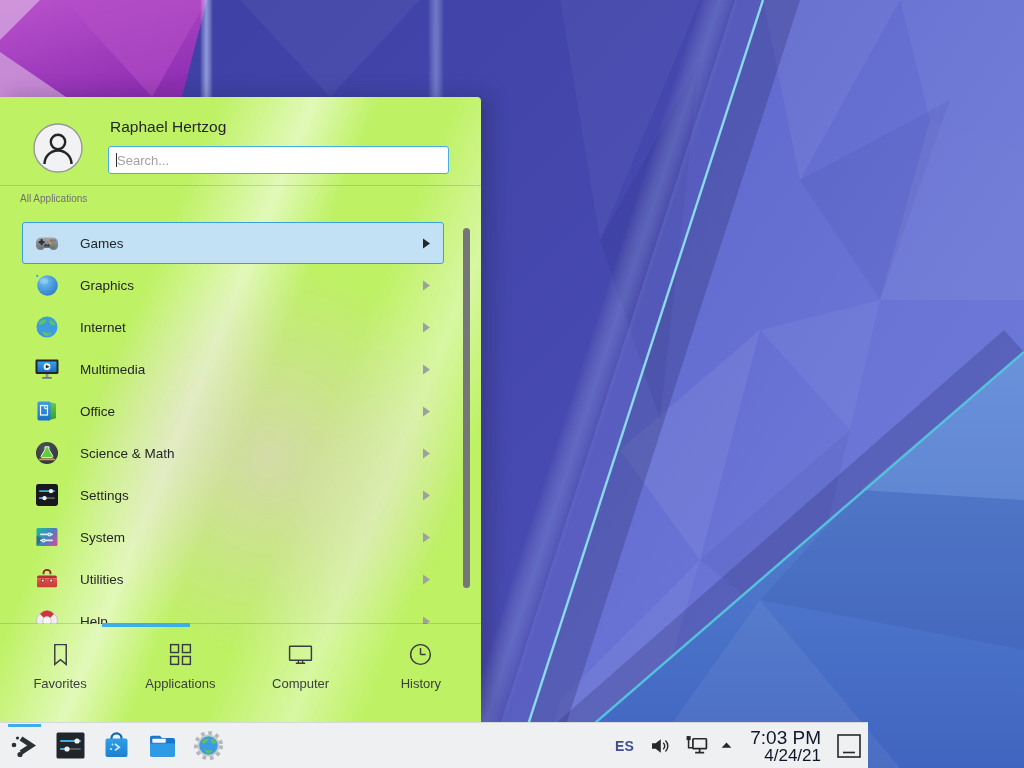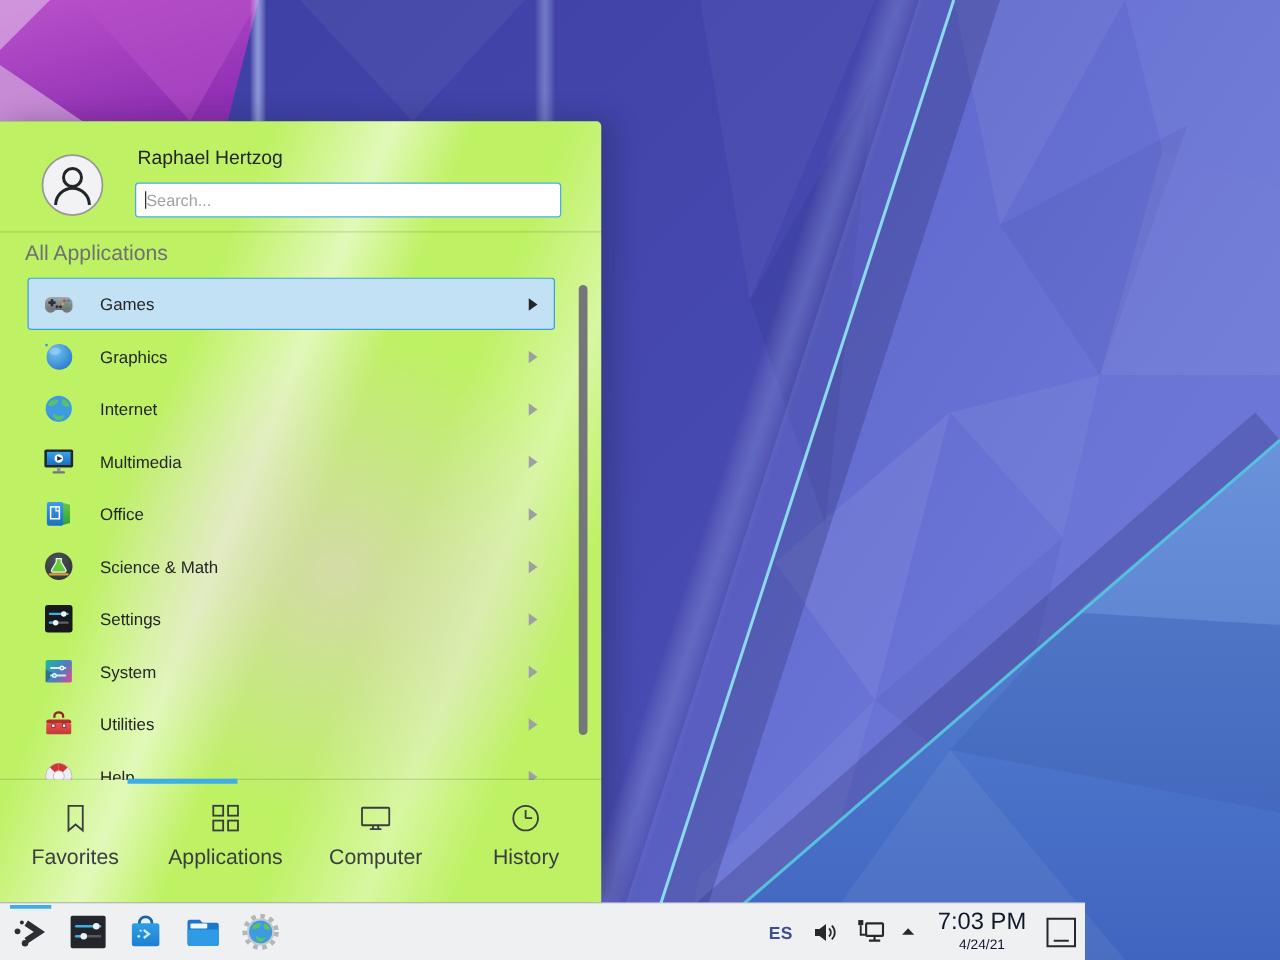--- a/index.html
+++ b/index.html
@@ -21,56 +21,56 @@
   .avatar { position:absolute; left:33px; top:26px; width:50px; height:50px; }
   .user-name { position:absolute; left:110px; top:21px; font-size:15.5px; color:#232627; }
   .search-wrap { position:absolute; left:108px; top:49px; width:341px; height:28px; }
   .search-wrap input { width:100%; height:100%; border:1.5px solid #45aee4; border-radius:3px;
     background:#ffffff; padding:0 8px; font-size:13px; color:#232627; outline:none;
     font-family:"Liberation Sans","DejaVu Sans",sans-serif; }
   .search-wrap input::placeholder { color:#9fa1a4; opacity:1; }
   .caret-bar { position:absolute; left:8px; top:7px; width:1px; height:14px; background:#2b2d2f; }
   .hairline { position:absolute; left:0; right:0; height:1px; background:rgba(0,0,0,.13); }
   .header-sep { top:88px; }
-  .section-label { position:absolute; left:20px; top:96px; font-size:17px; color:#6e7174; }
+  .section-label { position:absolute; left:20px; top:96px; font-size:10px; color:#6e7174; }
 
   .cat-list { position:absolute; left:0; top:125px; width:576px; height:402px; overflow:hidden; }
   .row { position:relative; width:422px; height:42px; margin-left:22px; display:flex; align-items:center;
     padding-left:11px; border:1px solid transparent; border-radius:3px; }
   .row.sel { background:#c3e1f4; border-color:#38a3de; }
   .cicon { width:26px; height:26px; flex:0 0 26px; margin-right:20px; }
   .cicon svg { display:block; width:26px; height:26px; }
   .clabel { font-size:13.5px; color:#232627; }
   .arrow { position:absolute; right:12px; width:9px; height:11px; }
   .arrow svg { display:block; }
   .arrow path { fill:#9da0a3; }
   .row.sel .arrow path { fill:#232627; }
 
   .vscroll { position:absolute; left:463px; top:131px; width:7px; height:360px; background:#747679; border-radius:4px; }
 
   .tabs-sep { top:526px; }
   .tab-indicator { position:absolute; left:102px; top:526px; width:88px; height:4px; background:#3daee6; }
   .tabstrip { position:absolute; left:0; top:527px; width:481px; height:98px; display:flex; }
   .tab { flex:1 1 0; display:flex; flex-direction:column; align-items:center; padding-top:17px; }
   .tab svg { width:27px; height:27px; }
-  .tab .tlabel { margin-top:8px; font-size:17px; color:#3b3e41; }
+  .tab .tlabel { margin-top:8px; font-size:13px; color:#3b3e41; }
 
   
   .taskbar { position:absolute; left:0; top:722px; width:868px; height:46px; background:#eff0f1;
     border-top:1px solid rgba(0,0,0,.10); }
   .launchers { position:absolute; left:8px; top:0; height:100%; display:flex; align-items:center; gap:13px; }
   .launcher { position:relative; width:33px; height:33px; }
   .launcher svg { display:block; width:33px; height:33px; }
   .task-active-line { position:absolute; left:8px; top:1px; width:33px; height:3px; background:#3daee6; }
   .tray { position:absolute; right:0; top:0; height:100%; display:flex; align-items:center; }
   .kbd-layout { font-size:14px; font-weight:bold; color:#3f4e8e; margin-right:14px; letter-spacing:.3px; }
   .tray-ic { display:block; }
   .clockblk { text-align:center; margin:0 14px 0 10px; color:#0f172a; }
   .clockblk .time { font-size:19px; line-height:20px; }
-  .clockblk .date { font-size:11px; line-height:16px; }
+  .clockblk .date { font-size:17px; line-height:16px;text-align:right; }
   .showdesk { margin-right:5px; }
 </style>
 </head>
 <body>
 
 <div class="screen">
 
   <svg class="wallpaper" viewBox="0 0 1024 768" preserveAspectRatio="none">
     <defs>
       <linearGradient id="gBase" x1="0" y1="0" x2="1" y2="1">

